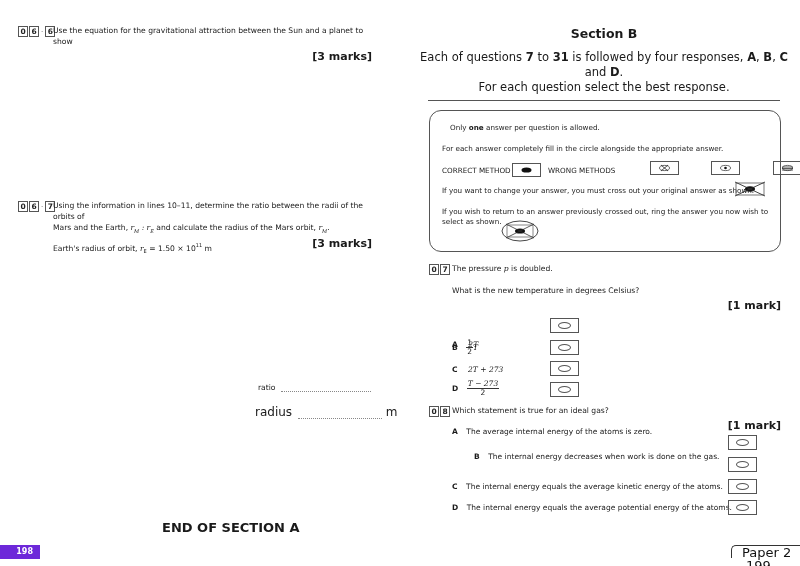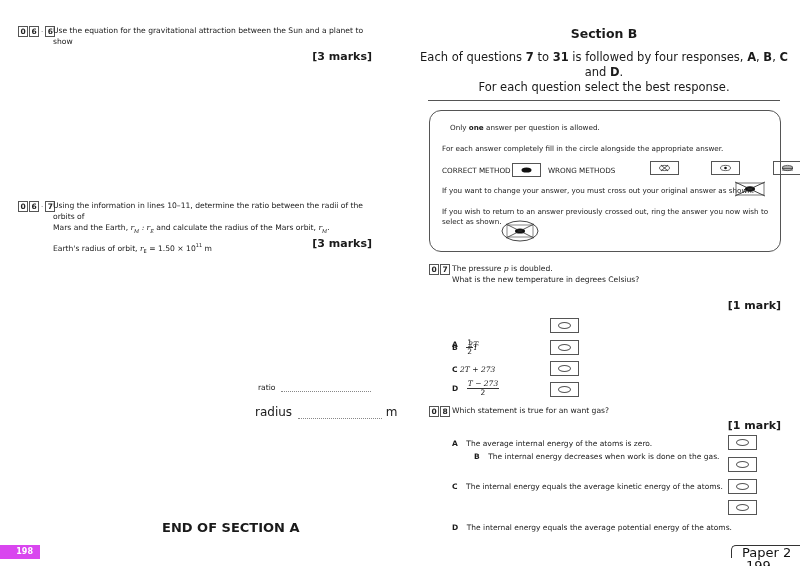--- a/index.html
+++ b/index.html
@@ -14,21 +14,21 @@
     display:inline-block; width:8px; height:9px; border:1px solid #555;
     font-size:7.5px; line-height:9px; text-align:center; font-weight:bold; color:#222;
   }
   .qdash { font-size:7px; margin:0 1px; color:#444; }
   .qtext { font-size:7.6px; line-height:11px; color:#1a1a1a; }
   .marks { font-size:11px; font-weight:bold; color:#1a1a1a; text-align:right; }
   .ital { font-family:"DejaVu Serif", serif; font-style:italic; }
   sub, sup { font-size:5px; }
   .dotline { display:inline-block; border-bottom:1px dotted #888; height:8px; vertical-align:bottom; }
   .pagebar {
-    background:#d946ef; color:#fff; font-weight:bold; font-size:8px;
+    background:#6d28d9; color:#fff; font-weight:bold; font-size:8px;
     height:14px; line-height:14px; text-align:right; padding-right:7px; box-sizing:border-box;
   }
   .pagetab {
     border:1px solid #333; border-bottom:none; border-right:none; border-top-left-radius:5px;
     font-size:13px; font-weight:normal; height:13px; line-height:13px;
     padding-left:10px; box-sizing:border-box; color:#111;
   }
   .section-title { font-size:12.5px; font-weight:bold; text-align:center; }
   .instr { font-size:11.5px; text-align:center; line-height:15px; }
   .hr { height:0; border-top:1px solid #555; }
@@ -170,21 +170,21 @@
 
   
   <div class="abs" style="left:429px; top:264px;">
     <span class="qnum">
       <span class="qbox">0</span>
       <span class="qbox">7</span>
     </span>
   </div>
   <div class="abs qtext" style="left:452px; top:263px; width:330px;">
     <div>The pressure <span class="ital">p</span> is doubled.</div>
-    <div style="margin-top:0;">What is the new temperature in degrees Celsius?</div>
+    <div style="margin-top:11px;">What is the new temperature in degrees Celsius?</div>
   </div>
   <div class="abs marks" style="left:700px; top:299px; width:81px;">[1 mark]</div>
 
   
   <div class="abs" style="left:452px; top:340px;">
     <span class="optletter">A</span>
     <span class="opttext ital" style="margin-left:8px;">2T</span>
   </div>
   <div class="abs ansbox" style="left:550px; top:318px;">
       <div class="oval"></div>
@@ -196,21 +196,21 @@
       <span class="num">1</span>
       <span>2</span>
     </span><span class="opttext ital">T</span>
   </div>
   <div class="abs ansbox" style="left:550px; top:340px;">
       <div class="oval"></div>
     </div>
 
   <div class="abs" style="left:452px; top:365px;">
     <span class="optletter">C</span>
-    <span class="opttext ital" style="">2T + 273</span>
+    <span class="opttext ital" style="margin-left:8px;">2T + 273</span>
   </div>
   <div class="abs ansbox" style="left:550px; top:361px;">
       <div class="oval"></div>
     </div>
 
   <div class="abs" style="left:452px; top:380px;">
     <span class="optletter">D</span>
     <span class="frac" style="margin-left:6px;">
       <span class="num ital">T − 273</span>
       <span>2</span>
@@ -220,24 +220,24 @@
       <div class="oval"></div>
     </div>
 
   
   <div class="abs" style="left:429px; top:406px;">
     <span class="qnum">
       <span class="qbox">0</span>
       <span class="qbox">8</span>
     </span>
   </div>
-  <div class="abs qtext" style="left:452px; top:405px;">Which statement is true for an want gas?</div>
+  <div class="abs qtext" style="left:452px; top:405px;">Which statement is true for an ideal gas?</div>
   <div class="abs marks" style="left:700px; top:419px; width:81px;">[1 mark]</div>
 
-  <div class="abs" style="left:452px; top:439px;text-align:right;">
+  <div class="abs" style="left:452px; top:427px;text-align:right;">
     <span class="optletter">A</span>
     <span class="opttext" style="margin-left:6px;">The average internal energy of the atoms is zero.</span>
   </div>
   <div class="abs ansbox" style="left:728px; top:435px;">
       <div class="oval"></div>
     </div>
 
   <div class="abs" style="left:452px; top:452px;padding-left:22px;">
     <span class="optletter">B</span>
     <span class="opttext" style="margin-left:6px;">The internal energy decreases when work is done on the gas.</span>
@@ -247,21 +247,21 @@
     </div>
 
   <div class="abs" style="left:452px; top:482px;">
     <span class="optletter">C</span>
     <span class="opttext" style="margin-left:6px;">The internal energy equals the average kinetic energy of the atoms.</span>
   </div>
   <div class="abs ansbox" style="left:728px; top:479px;">
       <div class="oval"></div>
     </div>
 
-  <div class="abs" style="left:452px; top:503px;margin-top:20px;">
+  <div class="abs" style="left:452px; top:503px;">
     <span class="optletter">D</span>
     <span class="opttext" style="margin-left:6px;">The internal energy equals the average potential energy of the atoms.</span>
   </div>
   <div class="abs ansbox" style="left:728px; top:500px;">
       <div class="oval"></div>
     </div>
 
   
   <div class="abs pagetab" style="left:731px; top:545px; width:69px;">
     <span>Paper 2</span>

